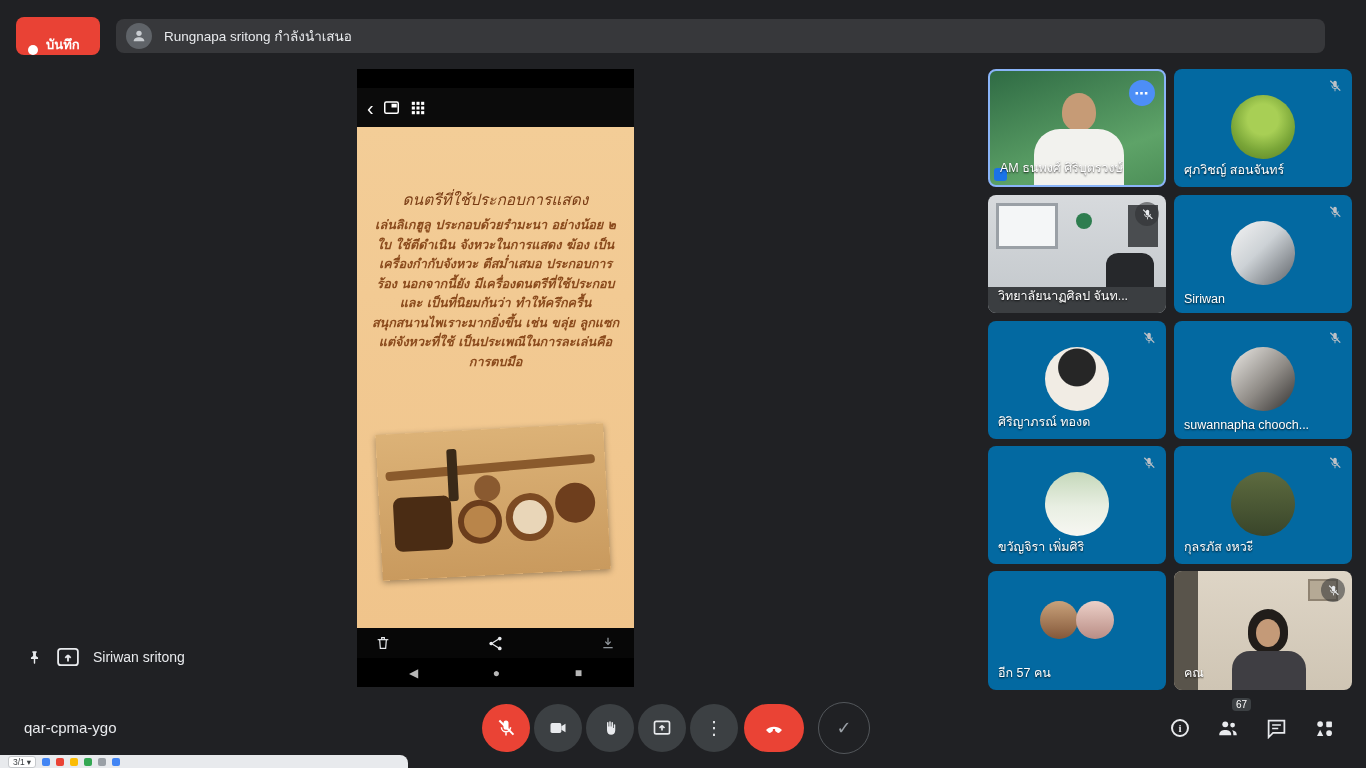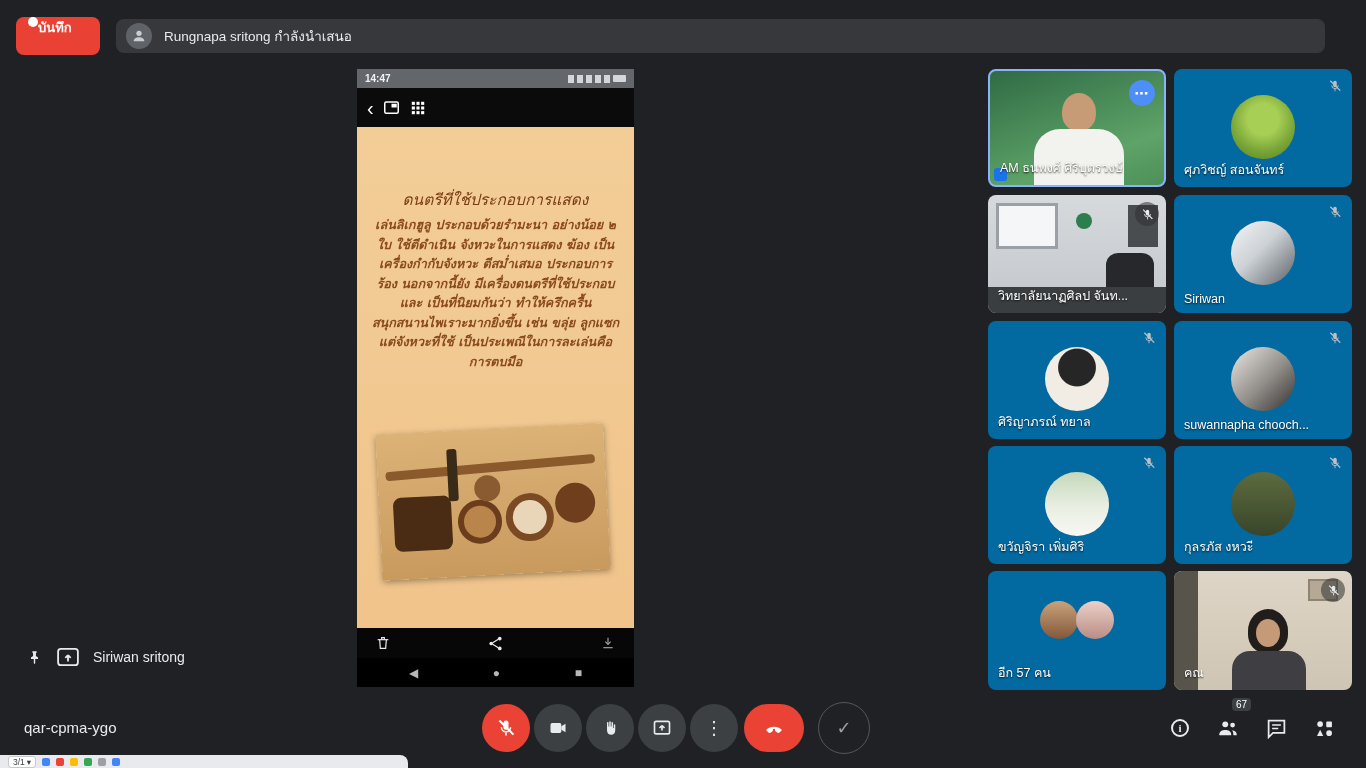--- a/index.html
+++ b/index.html
@@ -1,21 +1,21 @@
 <!DOCTYPE html>
 <html><head>
 <meta charset="utf-8">
 <style>
   *{margin:0;padding:0;box-sizing:border-box}
   html,body{width:1366px;height:768px;overflow:hidden}
   body{background:#202124;font-family:"Liberation Sans","DejaVu Sans",sans-serif;position:relative;color:#e8eaed}
   .abs{position:absolute}
 
   
-  .record-pill{left:16px;top:17px;width:84px;height:38px;background:#e94235;border-radius:8px;display:flex;align-items:flex-start;gap:0;padding:0 12px;cursor:pointer}
+  .record-pill{left:16px;top:17px;width:84px;height:38px;background:#e94235;border-radius:8px;display:flex;align-items:flex-end;gap:8px;padding:0 12px;cursor:pointer}
   .record-dot{width:10px;height:10px;border-radius:50%;background:#fff}
   .record-label{color:#fff;font-size:13px;font-weight:bold}
   .presenter-bar{left:116px;top:19px;width:1209px;height:34px;background:#37383b;border-radius:8px;display:flex;align-items:center;gap:12px;padding:0 10px}
   .presenter-avatar{width:26px;height:26px;border-radius:50%;background:#5f6368;display:flex;align-items:center;justify-content:center;overflow:hidden}
   .presenter-text{font-size:13.5px;color:#e8eaed;white-space:nowrap}
 
   
   .phone{left:357px;top:69px;width:277px;height:618px;background:#000;overflow:hidden}
   .ph-status{left:0;top:0;width:277px;height:19px;background:#63676c;display:flex;align-items:center;justify-content:space-between;padding:0 8px}
   .ph-status-time{font-size:10px;color:#f1f1f1;font-weight:bold}
@@ -130,31 +130,20 @@
     <svg width="16" height="16" viewBox="0 0 24 24">
         <circle cx="12" cy="8" r="4" fill="#c9cdd1"></circle>
         <path d="M4 20c0-4 4-6 8-6s8 2 8 6z" fill="#c9cdd1"></path>
       </svg>
   </span>
   <span class="presenter-text">Rungnapa sritong กำลังนำเสนอ</span>
 </div>
 
 <div class="abs phone">
 
-  <div class="abs ph-status">
-    <span class="ph-status-time">14:47</span>
-    <span class="ph-status-icons">
-      <i></i>
-        <i></i>
-        <i></i>
-        <i></i>
-        <i></i>
-        <i class="batt"></i>
-    </span>
-  </div>
 
   <div class="abs ph-header">
     <span class="ph-back">‹</span>
     <span class="ph-hicons">
       <svg width="15" height="13" viewBox="0 0 20 17">
           <rect x="1" y="1" width="18" height="15" rx="2" fill="none" stroke="#fff" stroke-width="2"></rect>
           <rect x="10" y="3.5" width="7" height="5" fill="#fff"></rect>
         </svg>
       <svg width="14" height="14" viewBox="0 0 18 18">
           <g fill="#fff">
@@ -300,21 +289,21 @@
 <div class="tile p5">
   <div class="avatar av5"></div>
   <span class="mic">
     <svg width="14" height="14" viewBox="0 0 24 24">
         <rect x="9" y="3" width="6" height="11" rx="3" fill="#bdc1c6"></rect>
         <path d="M6.5 11a5.5 5.5 0 0 0 11 0" stroke="#bdc1c6" stroke-width="1.6" fill="none"></path>
         <path d="M12 17v4" stroke="#bdc1c6" stroke-width="1.6"></path>
         <path d="M4 3l17 17" stroke="#bdc1c6" stroke-width="2.2"></path>
       </svg>
   </span>
-  <div class="name">ศิริญาภรณ์ ทยาล</div>
+  <div class="name">ศิริญาภรณ์ ทองด</div>
 </div>
 
 <div class="tile p6">
   <div class="avatar av6"></div>
   <span class="mic">
     <svg width="14" height="14" viewBox="0 0 24 24">
         <rect x="9" y="3" width="6" height="11" rx="3" fill="#bdc1c6"></rect>
         <path d="M6.5 11a5.5 5.5 0 0 0 11 0" stroke="#bdc1c6" stroke-width="1.6" fill="none"></path>
         <path d="M12 17v4" stroke="#bdc1c6" stroke-width="1.6"></path>
         <path d="M4 3l17 17" stroke="#bdc1c6" stroke-width="2.2"></path>

